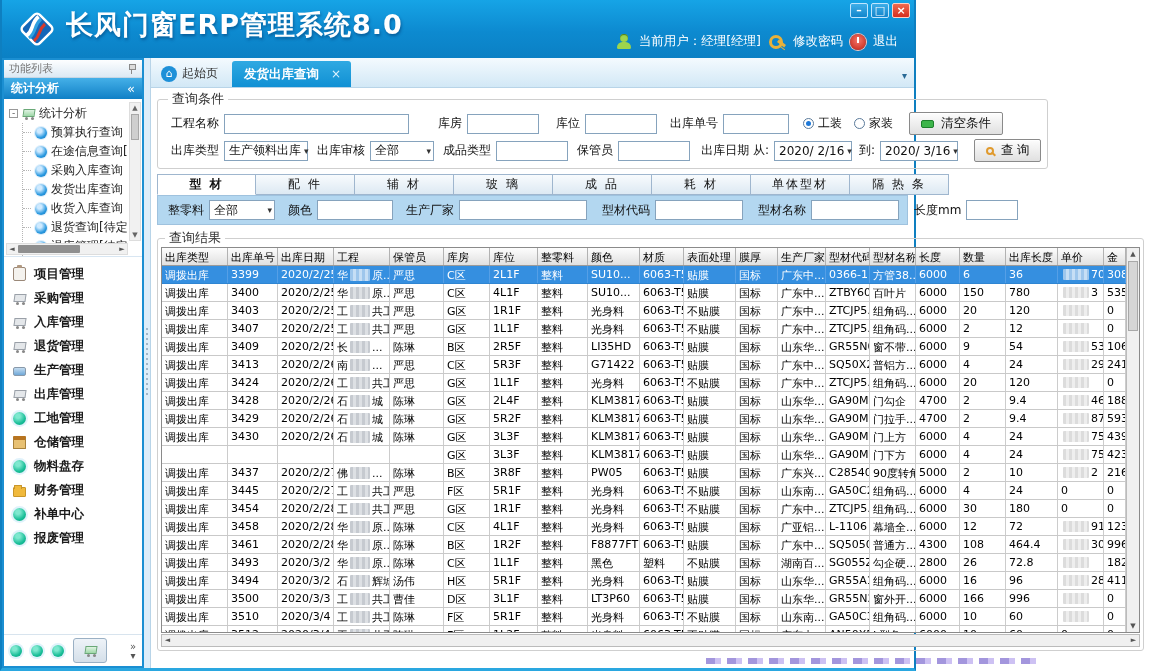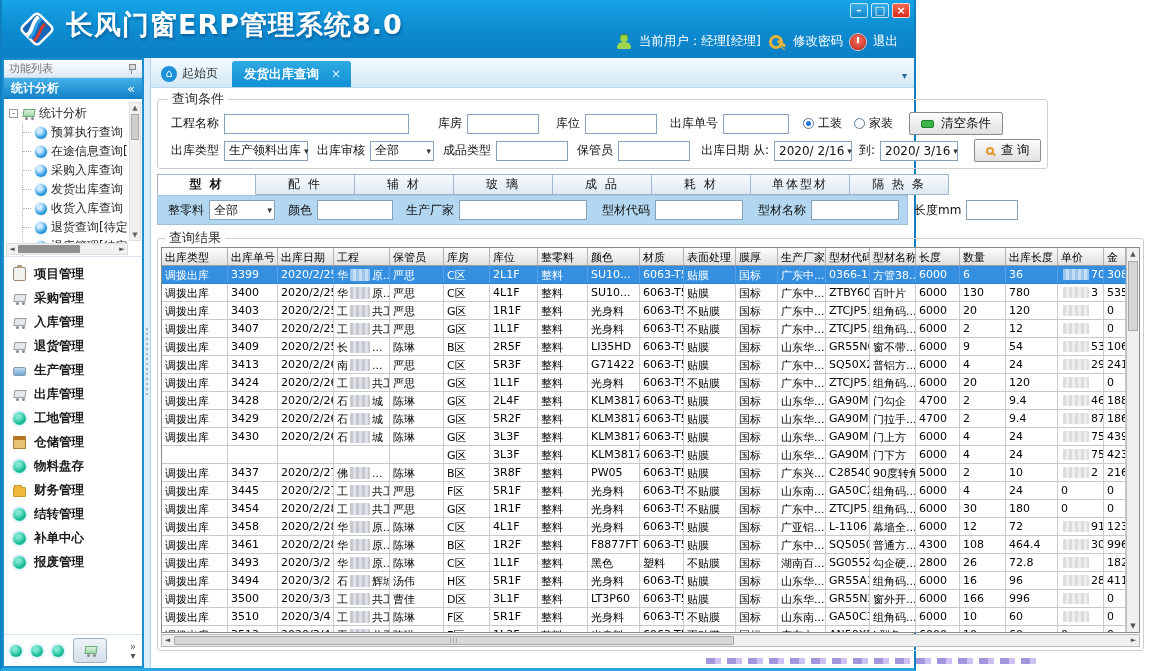--- a/index.html
+++ b/index.html
@@ -282,24 +282,20 @@
           <div class="menu-item">
             <span class="ico dot"></span>
             <span class="menu-label">物料盘存</span>
           </div>
           <div class="menu-item">
             <span class="ico folder"></span>
             <span class="menu-label">财务管理</span>
           </div>
           <div class="menu-item">
             <span class="ico dot"></span>
-            <span class="menu-label">结转管理</span>
-          </div>
-          <div class="menu-item">
-            <span class="ico dot"></span>
             <span class="menu-label">补单中心</span>
           </div>
           <div class="menu-item">
             <span class="ico dot"></span>
             <span class="menu-label">报废管理</span>
           </div>
         </div>
       <div class="side-bottom">
         <span class="ico dot"></span>
         <span class="ico dot"></span>
@@ -464,21 +460,21 @@
                 <div class="gcell" style="width: 48px;">4L1F</div>
                 <div class="gcell" style="width: 50px;">整料</div>
                 <div class="gcell" style="width: 52px;">SU10...</div>
                 <div class="gcell" style="width: 44px;">6063-T5</div>
                 <div class="gcell" style="width: 52px;">贴膜</div>
                 <div class="gcell" style="width: 42px;">国标</div>
                 <div class="gcell" style="width: 48px;">广东中...</div>
                 <div class="gcell" style="width: 44px;">ZTBY607</div>
                 <div class="gcell" style="width: 46px;">百叶片</div>
                 <div class="gcell" style="width: 44px;">6000</div>
-                <div class="gcell" style="width: 46px;">130</div>
+                <div class="gcell" style="width: 46px;">150</div>
                 <div class="gcell" style="width: 52px;">780</div>
                 <div class="gcell" style="width: 46px;"><span class="censor wide"></span>3</div>
                 <div class="gcell" style="width: 22px;">535</div>
               </div>
               <div class="grid-row">
                 <div class="gcell" style="width: 66px;">调拨出库</div>
                 <div class="gcell" style="width: 50px;">3403</div>
                 <div class="gcell" style="width: 56px;">2020/2/25</div>
                 <div class="gcell" style="width: 56px;">工<span class="censor"></span>共工程</div>
                 <div class="gcell" style="width: 54px;">严思</div>
@@ -621,21 +617,21 @@
                 <div class="gcell" style="width: 44px;">6063-T5</div>
                 <div class="gcell" style="width: 52px;">贴膜</div>
                 <div class="gcell" style="width: 42px;">国标</div>
                 <div class="gcell" style="width: 48px;">山东华...</div>
                 <div class="gcell" style="width: 44px;">GA90M07..</div>
                 <div class="gcell" style="width: 46px;">门拉手...</div>
                 <div class="gcell" style="width: 44px;">4700</div>
                 <div class="gcell" style="width: 46px;">2</div>
                 <div class="gcell" style="width: 52px;">9.4</div>
                 <div class="gcell" style="width: 46px;"><span class="censor wide"></span>872</div>
-                <div class="gcell" style="width: 22px;">186</div>
+                <div class="gcell" style="width: 22px;">593</div>
               </div>
               <div class="grid-row">
                 <div class="gcell" style="width: 66px;">调拨出库</div>
                 <div class="gcell" style="width: 50px;">3430</div>
                 <div class="gcell" style="width: 56px;">2020/2/26</div>
                 <div class="gcell" style="width: 56px;">石<span class="censor"></span>城</div>
                 <div class="gcell" style="width: 54px;">陈琳</div>
                 <div class="gcell" style="width: 46px;">G区</div>
                 <div class="gcell" style="width: 48px;">3L3F</div>
                 <div class="gcell" style="width: 50px;">整料</div>
@@ -896,21 +892,20 @@
               </div>
             </div>
           <div class="vscroll">
             <div class="arr">▲</div>
             <div class="vthumb"></div>
             <div class="arr dn">▼</div>
           </div>
         </div>
         <div class="hscroll">
           <div class="arr">◄</div>
-          <div class="hthumb">III</div>
           <div class="arr rt">►</div>
         </div>
       </fieldset>
 
       <div class="statusbar">
         <span class="censor-line"></span>
       </div>
     </div>
   </div>
 </div>

